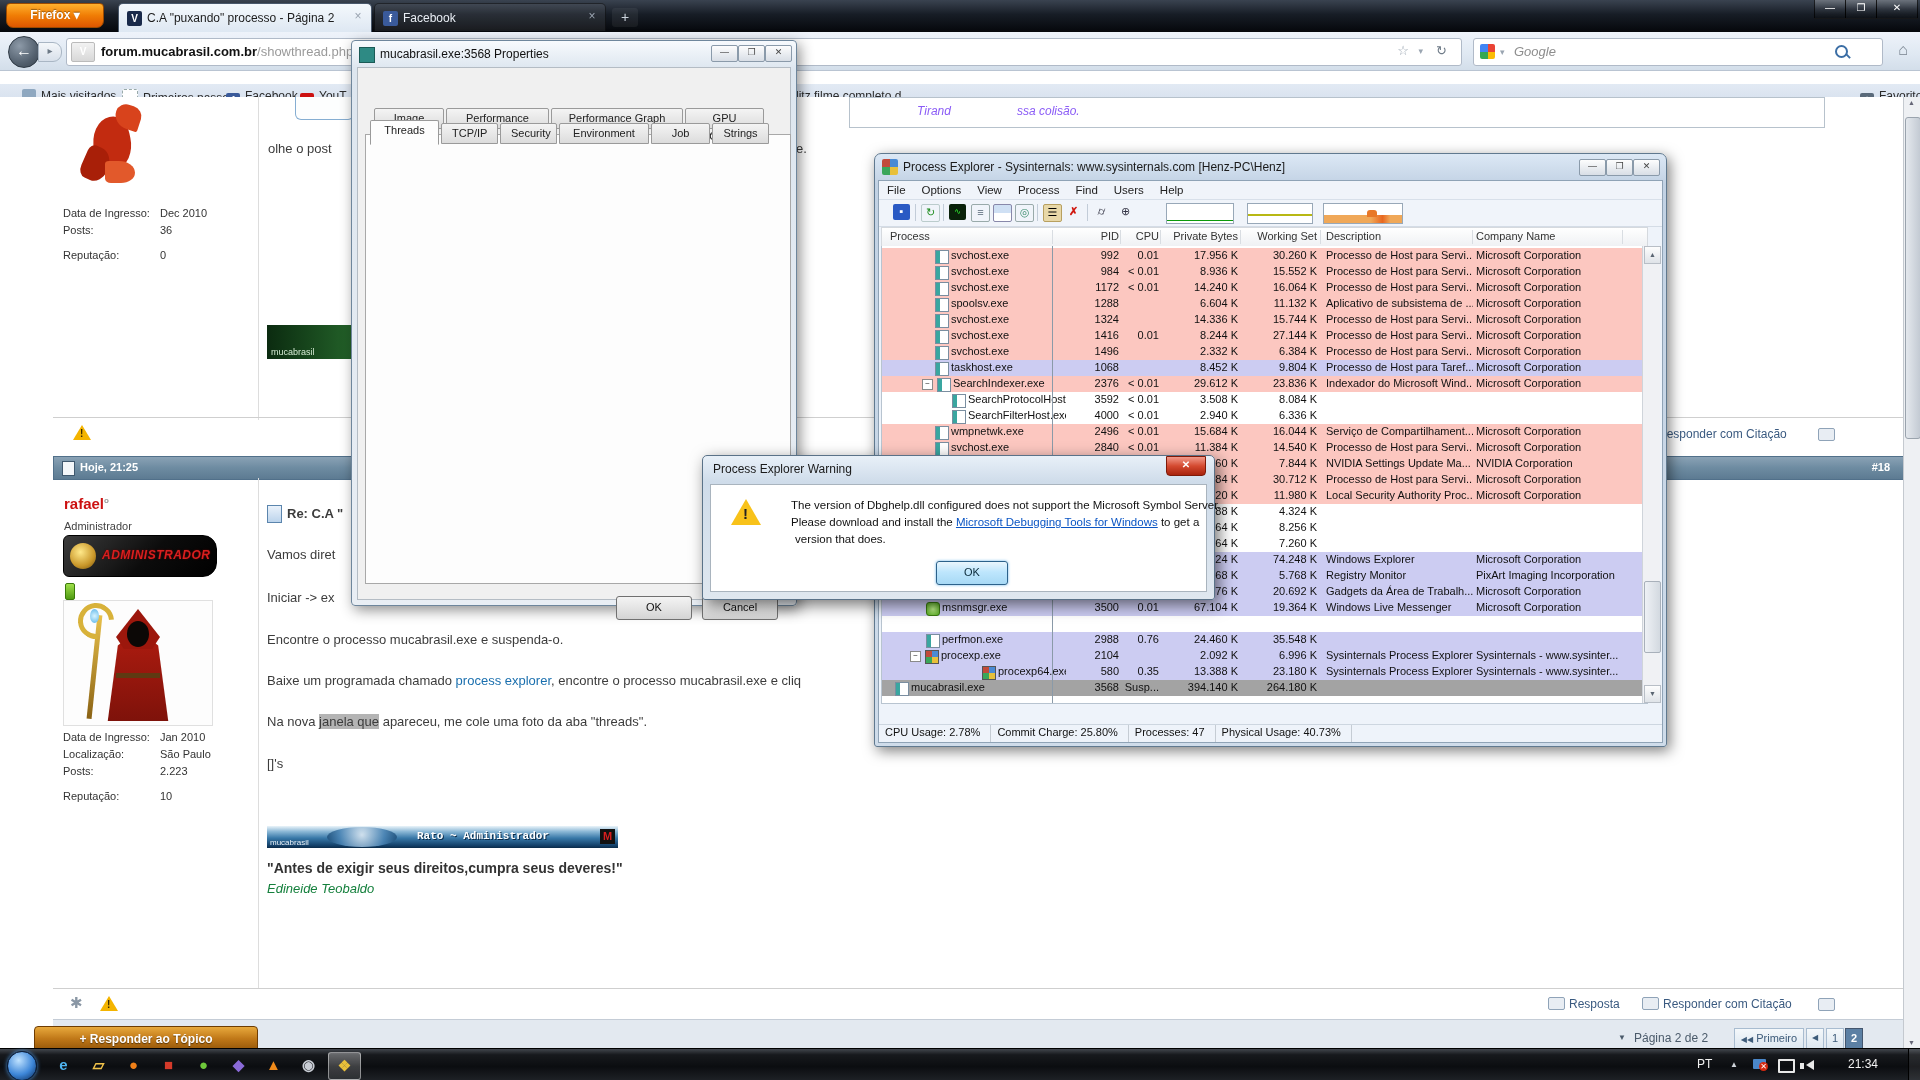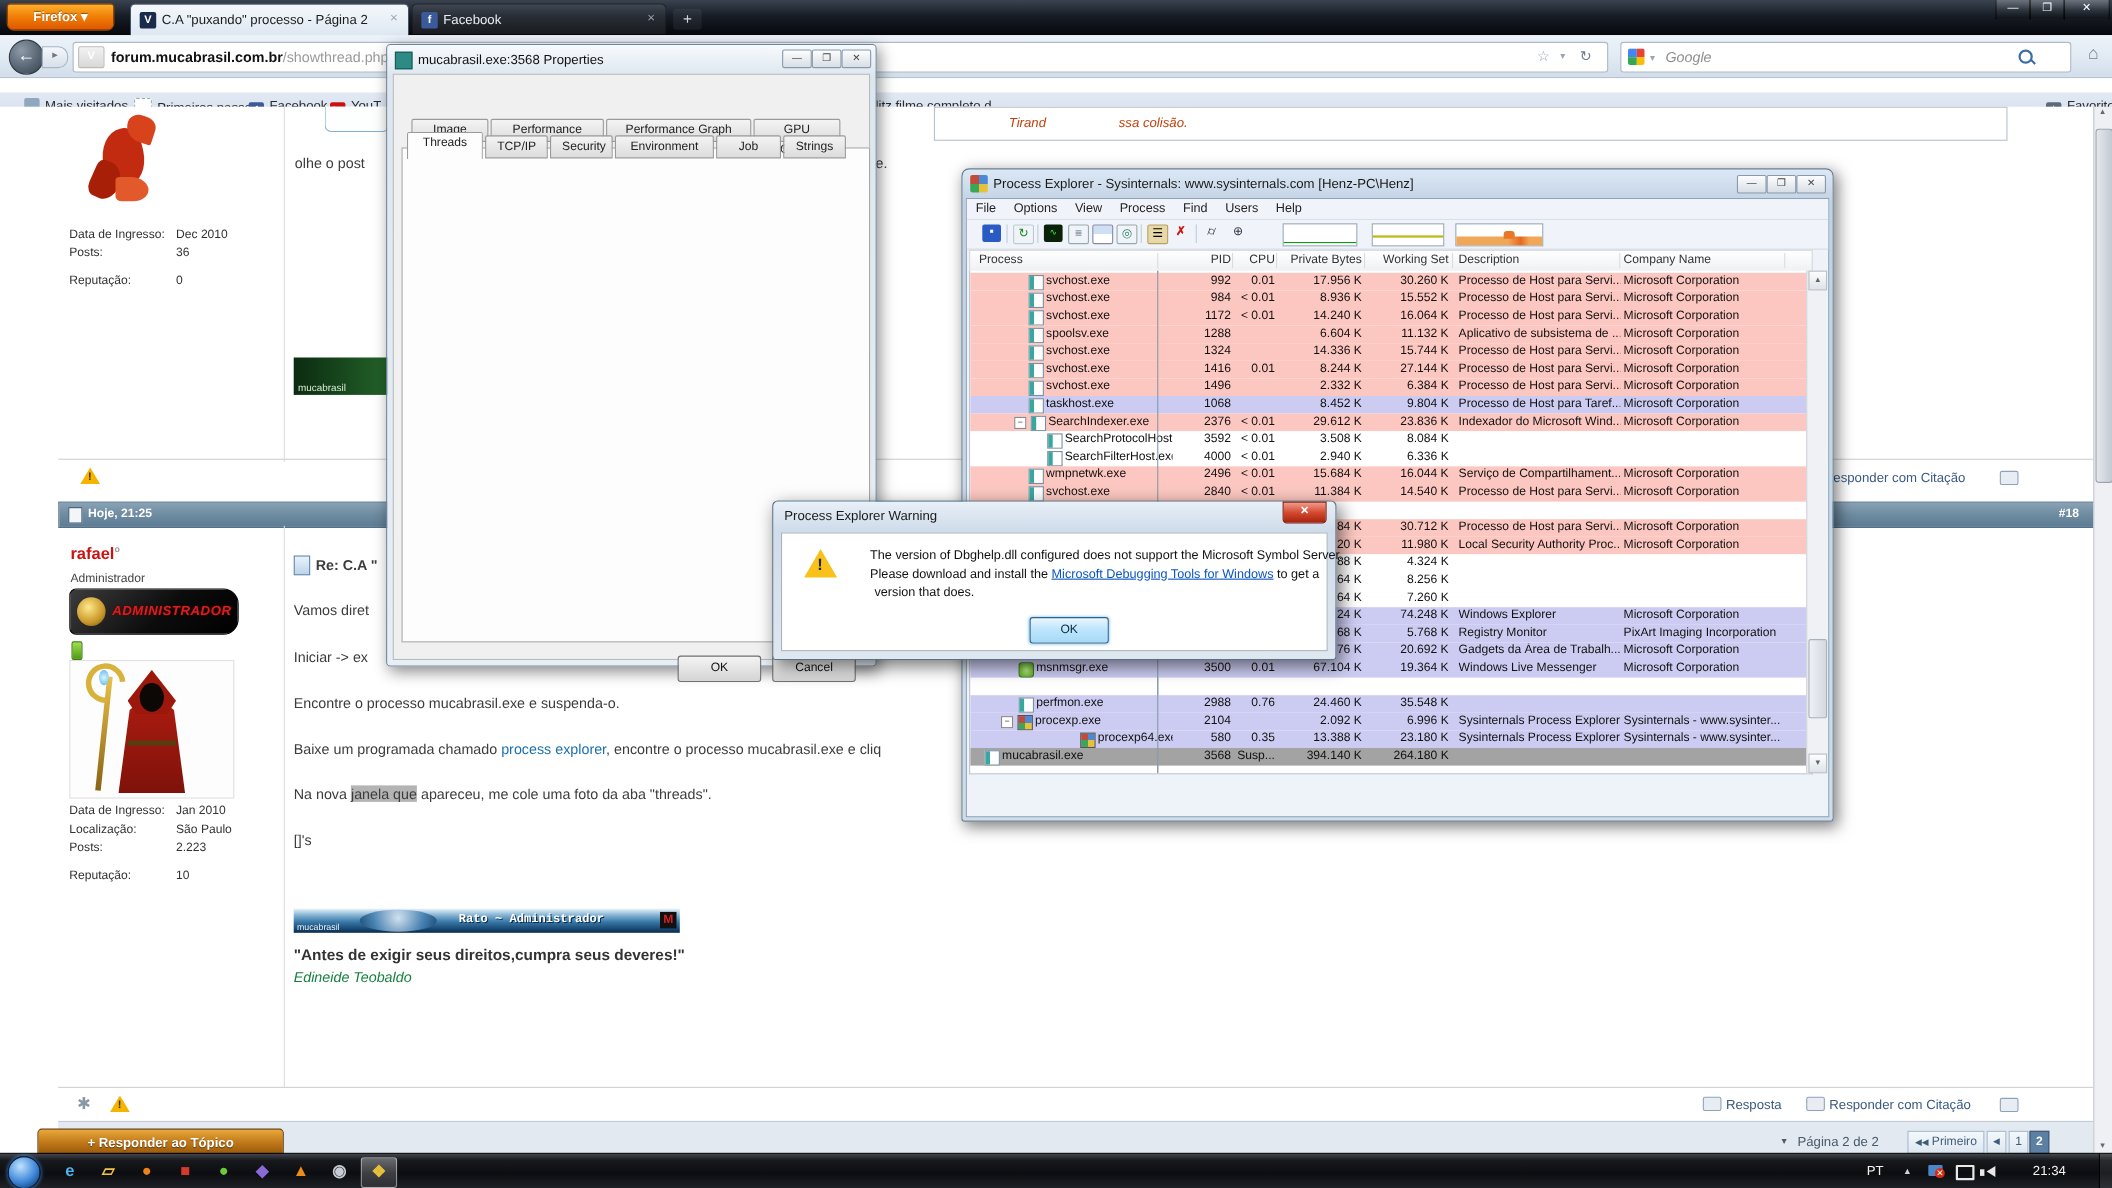--- a/index.html
+++ b/index.html
@@ -58,21 +58,21 @@
   .bm .ic{display:inline-block;width:14px;height:14px;border-radius:2px;vertical-align:-3px;margin-right:5px;
     font-size:9px;color:#fff;text-align:center;line-height:14px;font-weight:bold;}
   
   #content{left:0;top:97px;width:1903px;height:951px;background:#fff;}
   .postline{left:53px;width:1850px;height:1px;background:#cfcfcf;}
   #usercol-border1{left:258px;top:0px;width:1px;height:323px;background:#ddd;}
   #usercol-border2{left:258px;top:381px;width:1px;height:510px;background:#ddd;}
   #quotebox{left:849px;top:0px;width:974px;height:29px;background:#fff;border:1px solid #b7c2cc;}
   #bluefrag{left:295px;top:0px;width:57px;height:22px;border:1px solid #86aed2;border-top:none;
     border-radius:0 0 6px 6px;background:#fdfefe;}
-  .frag{font-style:italic;color:#c2410c;font-size:12px;}
+  .frag{font-style:italic;color:#8b5cf6;font-size:12px;}
   #dragon{left:75px;top:2px;width:70px;height:96px;}
   #dragon .b1{position:absolute;left:18px;top:18px;width:38px;height:52px;background:#c22b10;border-radius:60% 40% 55% 45%;transform:rotate(-12deg);}
   #dragon .b2{position:absolute;left:40px;top:6px;width:26px;height:24px;background:#d8431c;border-radius:50% 50% 10% 70%;transform:rotate(18deg);}
   #dragon .b3{position:absolute;left:8px;top:48px;width:26px;height:34px;background:#a81f08;border-radius:30% 70% 60% 40%;transform:rotate(24deg);}
   #dragon .b4{position:absolute;left:30px;top:62px;width:30px;height:22px;background:#e2592b;border-radius:20% 80% 70% 30%;}
   .statrow{font-size:11px;color:#333;margin-bottom:5px;}
   .statrow .lbl{display:inline-block;min-width:97px;}
   .statrow .val{color:#333;}
   .gap-top{margin-top:13px;}
   #sig1{left:267px;top:228px;width:350px;height:34px;
@@ -603,20 +603,29 @@
               <i></i>
             </span>
             <span class="pcell pc-name" style="left: 69px; width: 115px;">svchost.exe</span>
             <span class="pcell pc-pid">2840</span>
             <span class="pcell pc-cpu">&lt; 0.01</span>
             <span class="pcell pc-pb">11.384 K</span>
             <span class="pcell pc-ws">14.540 K</span>
             <span class="pcell pc-desc">Processo de Host para Servi...</span>
             <span class="pcell pc-co">Microsoft Corporation</span>
           </div>
+          <div class="pe-row bg-pink" style="top: 210px;">
+            <span class="pcell pc-name" style="left: 69px; width: 115px;"></span>
+            <span class="pcell pc-pid"></span>
+            <span class="pcell pc-cpu"></span>
+            <span class="pcell pc-pb">60 K</span>
+            <span class="pcell pc-ws">7.844 K</span>
+            <span class="pcell pc-desc">NVIDIA Settings Update Ma...</span>
+            <span class="pcell pc-co">NVIDIA Corporation</span>
+          </div>
           <div class="pe-row bg-pink" style="top: 226px;">
             <span class="pcell pc-name" style="left: 69px; width: 115px;"></span>
             <span class="pcell pc-pid"></span>
             <span class="pcell pc-cpu"></span>
             <span class="pcell pc-pb">84 K</span>
             <span class="pcell pc-ws">30.712 K</span>
             <span class="pcell pc-desc">Processo de Host para Servi...</span>
             <span class="pcell pc-co">Microsoft Corporation</span>
           </div>
           <div class="pe-row bg-pink" style="top: 242px;">
@@ -737,20 +746,26 @@
             <span class="pcell pc-desc"></span>
             <span class="pcell pc-co"></span>
           </div>
           <div class="vline" style="left: 170px; background: rgb(138, 154, 168);"></div>
         </div>
       <div id="pe-scroll">
         <span class="sarrow" style="top:0;">▲</span>
         <span class="sarrow" style="bottom:0;">▼</span>
         <div id="pe-thumb"></div>
       </div>
+      <div id="pe-status">
+          <div>CPU Usage: 2.78%</div>
+          <div>Commit Charge: 25.80%</div>
+          <div>Processes: 47</div>
+          <div>Physical Usage: 40.73%</div>
+        </div>
     </div>
   </div>
 
   <div class="abs" id="props">
     <span class="ico"></span>
     <span class="t">mucabrasil.exe:3568 Properties</span>
     <span class="cbtn" style="right:58px;top:4px;">—</span>
     <span class="cbtn" style="right:31px;top:4px;">❐</span>
     <span class="cbtn" style="right:4px;top:4px;">✕</span>
     <div id="props-body">

